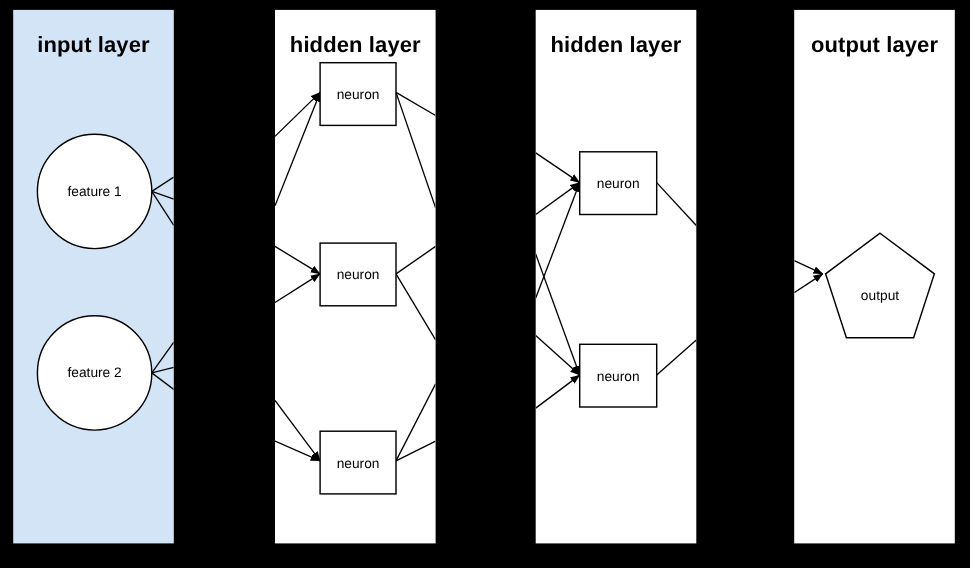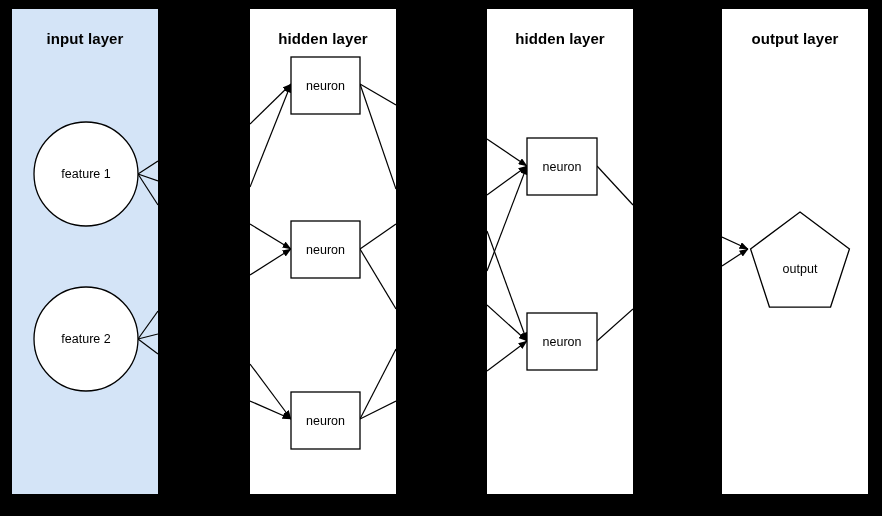--- a/index.html
+++ b/index.html
@@ -19,21 +19,21 @@
     position: absolute;
     box-sizing: border-box;
     overflow: hidden;
   }
   .layer-title {
     position: absolute;
     left: 0;
     right: 0;
     text-align: center;
     font-weight: bold;
-    font-size: 15px;
+    font-size: 20px;
     color: #000000;
     letter-spacing: 0.1px;
   }
   .layer-svg {
     position: absolute;
     left: 0;
     top: 0;
   }
   .node-label {
     font-family: "Liberation Sans", sans-serif;

